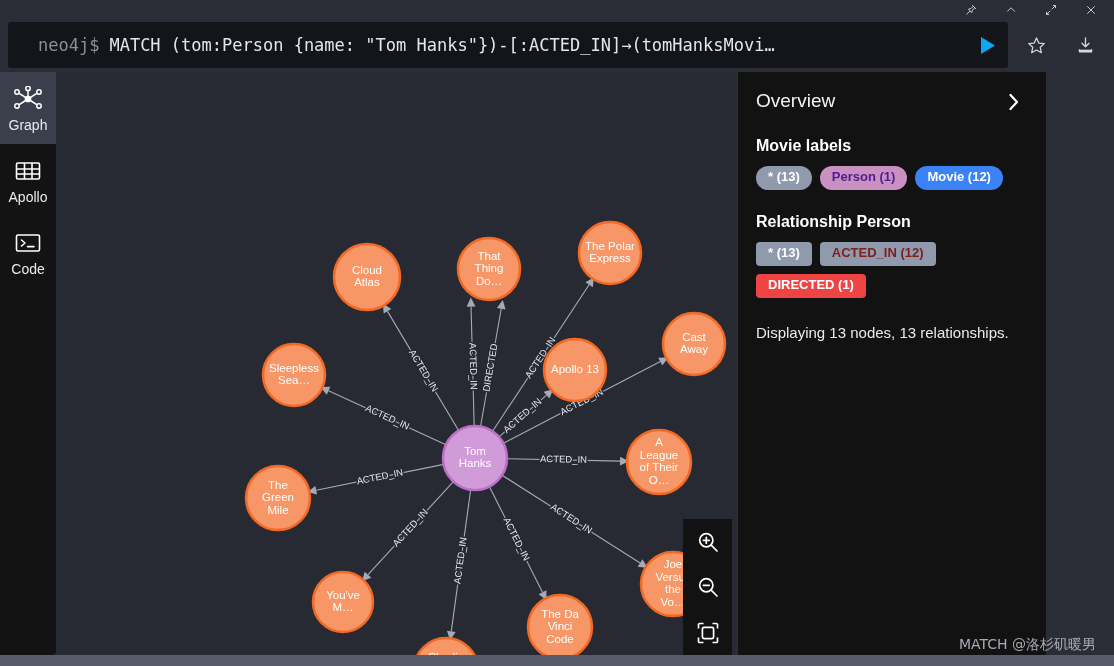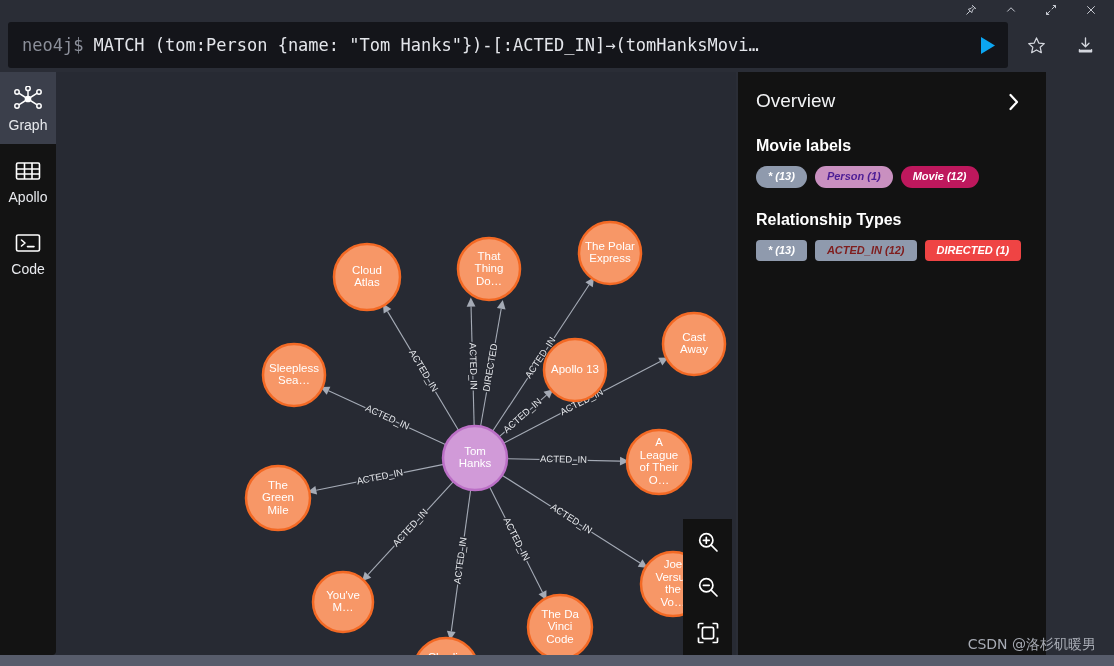--- a/index.html
+++ b/index.html
@@ -21,21 +21,21 @@
   .wbtn svg { width: 12px; height: 12px; display: block; }
 
   
   .editorwrap {
     position: absolute; left: 8px; top: 22px; width: 1000px; height: 46px;
     background: #14151a; border-radius: 3px; display: flex; align-items: center;
     padding: 0 6px 0 14px; overflow: hidden;
   }
   .prompt {
     font-family: "DejaVu Sans Mono", monospace; font-size: 17px; color: #8b8f9a;
-    white-space: nowrap; flex: none;
+    white-space: nowrap; flex: none; margin-left: 16px;
   }
   .query {
     font-family: "DejaVu Sans Mono", monospace; font-size: 17px; color: #e4e6eb;
     white-space: nowrap; overflow: hidden; text-overflow: ellipsis; margin-left: 10px; flex: 1;
   }
   .runbtn { flex: none; width: 30px; display: flex; align-items: center; justify-content: center; cursor: pointer; }
   .runbtn svg { width: 17px; height: 19px; display: block; }
 
   .editor-actions {
     position: absolute; left: 1012px; top: 22px; width: 98px; height: 46px;
@@ -94,24 +94,23 @@
     background: #121212; padding: 18px 22px 0 18px;
   }
   .panel-head { display: flex; align-items: flex-start; justify-content: space-between; }
   .panel-title { font-size: 19px; color: #f2f3f5; font-weight: 400; }
   .panel-chevron { cursor: pointer; color: #ffffff; padding: 2px 4px; }
   .panel-chevron svg { display: block; width: 13px; height: 20px; }
 
   .sec-title { font-size: 16px; color: #ffffff; font-weight: bold; margin-top: 23px; }
   .chips { display: flex; flex-wrap: wrap; gap: 8px; margin-top: 11px; }
   .chip {
-    border-radius: 13px; padding: 4px 12px 5px; font-size: 11px;
+    border-radius: 13px; padding: 4px 12px 5px; font-size: 13px;
     font-weight: bold; color: #ffffff; cursor: pointer; line-height: 1.15;
     white-space: nowrap;
-    font-style: italic;
   }
   .rchip { border-radius: 4px; }
   .summary { margin-top: 26px; font-size: 15px; color: #e9eaee; }
 
   
   .watermark {
     position: absolute; left: 0; top: 636px; width: 1114px;
     text-align: right; padding-right: 18px;
     font-size: 14px; color: #a7abb4;
     font-family: "DejaVu Sans", sans-serif;
@@ -397,27 +396,28 @@
         <svg viewBox="0 0 13 20" fill="none" stroke="currentColor" stroke-width="2.2" stroke-linecap="round" stroke-linejoin="round">
           <path d="M3.5 3 L10 10 L3.5 17"></path>
         </svg>
       </div>
     </div>
 
     <div class="sec-title">Movie labels</div>
     <div class="chips" id="node-label-chips">
         <div class="chip " style="background: rgb(143, 154, 173); color: rgb(255, 255, 255);">* (13)</div>
         <div class="chip " style="background: rgb(201, 144, 192); color: #4c1d95;">Person (1)</div>
-        <div class="chip " style="background: #be185d; color: rgb(255, 255, 255);">Movie (12)</div>
-      </div>
-
-    <div class="sec-title">Relationship Types</div>
+        <div class="chip " style="background: #3b82f6; color: rgb(255, 255, 255);">Movie (12)</div>
+      </div>
+
+    <div class="sec-title">Relationship Person</div>
     <div class="chips" id="rel-type-chips">
         <div class="chip rchip" style="background: rgb(143, 154, 173); color: rgb(255, 255, 255);">* (13)</div>
         <div class="chip rchip" style="background: rgb(143, 154, 173); color: #7f1d1d;">ACTED_IN (12)</div>
         <div class="chip rchip" style="background: #ef4444; color: rgb(255, 255, 255);">DIRECTED (1)</div>
       </div>
 
-  </div>
-
-  <div class="watermark">CSDN @洛杉矶暖男</div>
+    <div class="summary">Displaying 13 nodes, 13 relationships.</div>
+  </div>
+
+  <div class="watermark">MATCH @洛杉矶暖男</div>
   <div class="bottombar"></div>
 </div>
 
 </body></html>

